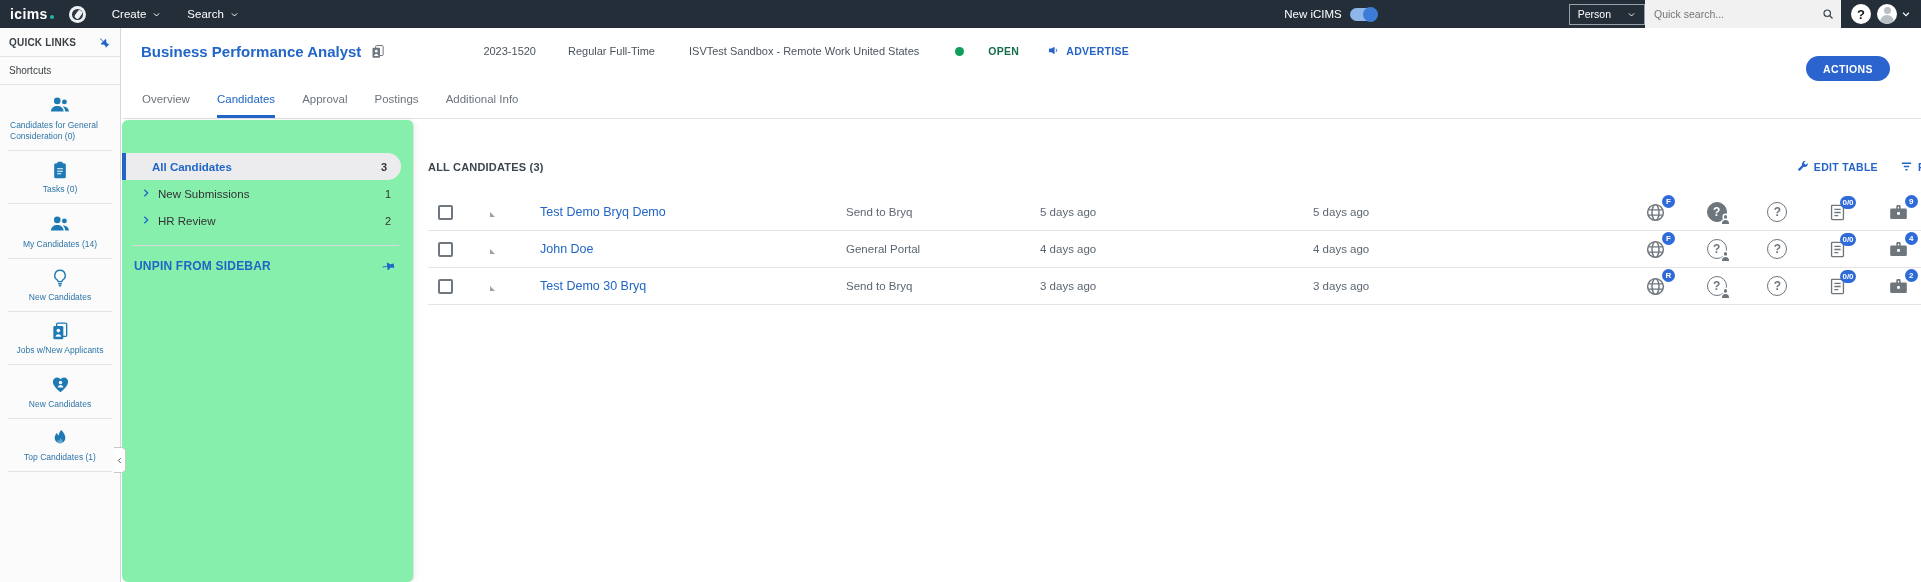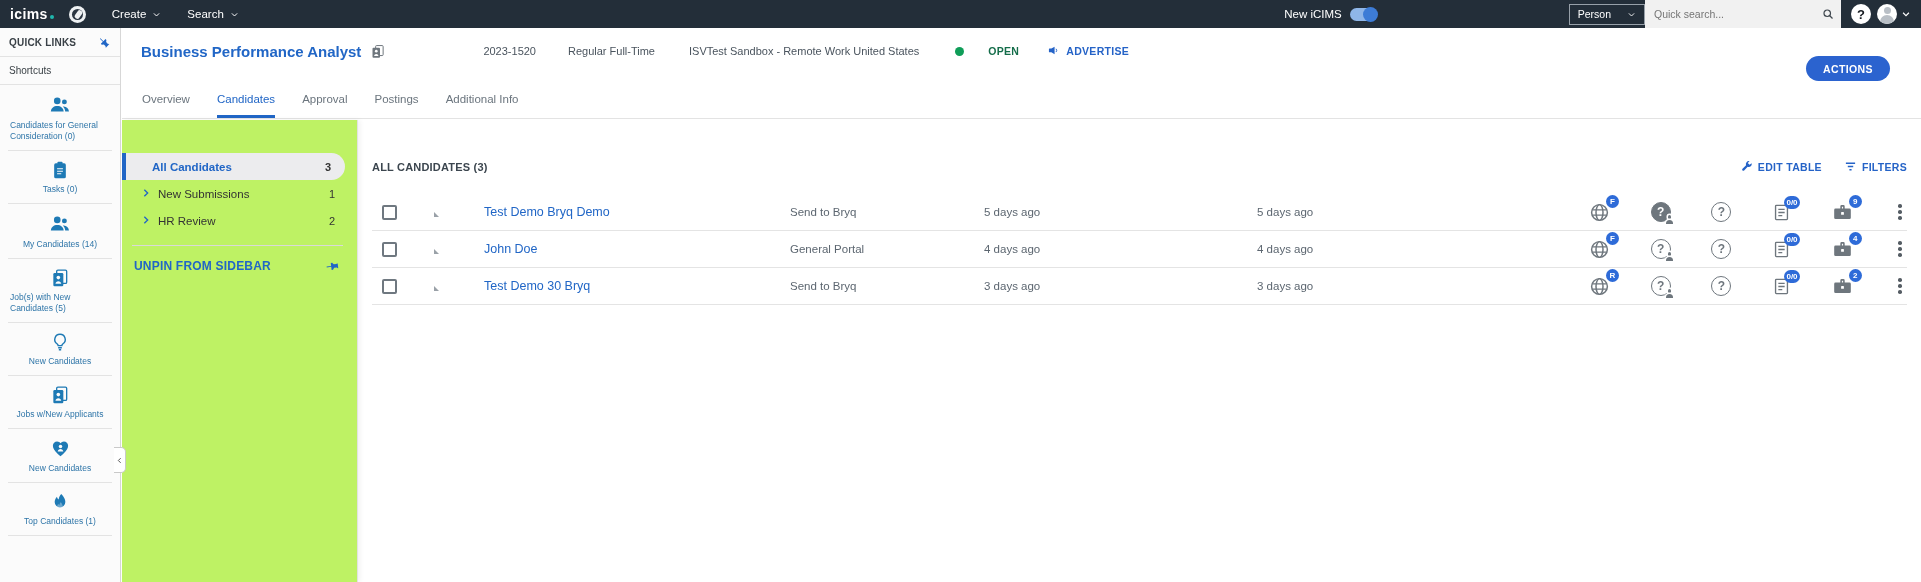--- a/index.html
+++ b/index.html
@@ -58,21 +58,21 @@
   .jh-adv { margin-left:28px; display:flex; align-items:center; gap:5px; font-size:10.5px; font-weight:bold; color:#2563c7; letter-spacing:.3px; cursor:pointer; }
 
   .tab-row { height:45px; border-bottom:1px solid #e3e3e3; display:flex; align-items:flex-end; padding-left:20px; gap:27px; position:relative; }
   .tab { font-size:11.5px; color:#6b757e; padding-bottom:10px; border-bottom:3px solid transparent; cursor:pointer; }
   .tab.active { color:#2166c6; border-bottom-color:#2166c6; }
   .actions-btn { position:absolute; right:31px; top:-18px; height:25px; padding:0 17px; border-radius:13px; background:#2b63cf; color:#fff; border:none; font-family:"Liberation Sans",sans-serif; font-size:10.5px; font-weight:bold; letter-spacing:.4px; cursor:pointer; }
 
   .content { position:absolute; top:92px; left:0; right:0; bottom:0; display:flex; }
 
   
-  .side-panel { width:236px; background:#bef264; border-right:1px solid #e2e2e2; box-shadow:2px 0 5px rgba(0,0,0,.06); padding-top:33px; position:relative; flex:none; }
+  .side-panel { width:292px; background:#86efac; border-right:1px solid #e2e2e2; box-shadow:2px 0 5px rgba(0,0,0,.06); padding-top:33px; position:relative; flex:none;border-radius:6px; }
   .panel-item { height:27px; display:flex; align-items:center; font-size:11.5px; color:#333; position:relative; padding:0 22px 0 36px; cursor:pointer; }
   .panel-item .count { margin-left:auto; font-size:11px; color:#333; }
   .panel-item .chev { position:absolute; left:19px; top:8px; color:#2166c6; }
   .panel-item.selected { background:#ececee; border-radius:0 14px 14px 0; margin-right:12px; padding-left:30px; padding-right:14px; color:#2166c6; font-weight:bold; }
   .panel-item.selected::before { content:""; position:absolute; left:0; top:0; bottom:0; width:4px; background:#2166c6; }
   .panel-divider { border-top:1px solid #d9d9d9; margin:11px 14px 0 10px; }
   .unpin { display:flex; align-items:center; justify-content:space-between; padding:13px 17px 0 12px; color:#2166c6; font-weight:bold; font-size:12px; letter-spacing:.2px; cursor:pointer; }
 
   
   .table-area { flex:1; padding:40px 14px 0 14px; }
@@ -189,29 +189,20 @@
   <div class="ql-item">
     <svg class="ql-ic" width="22" height="22" viewBox="0 0 24 24" fill="currentColor">
         <circle cx="9" cy="7.5" r="3.6"></circle>
         <path d="M2 19c.4-4 3.2-6 7-6s6.6 2 7 6H2z"></path>
         <circle cx="16.8" cy="8.6" r="2.7"></circle>
         <path d="M16.2 13.6c3 .4 5.3 2.2 5.6 5.4h-4.1c-.2-2.1-1-3.9-2.6-5 .3-.2.7-.4 1.1-.4z"></path>
       </svg>
     <span class="lbl">My Candidates (14)</span>
   </div>
   <div class="ql-item">
-    <svg class="ql-ic" width="20" height="20" viewBox="0 0 24 24">
-        <rect x="8" y="2.5" width="12" height="16" rx="1.5" fill="none" stroke="currentColor" stroke-width="1.6"></rect>
-        <rect x="4" y="6" width="12" height="16" rx="1.5" fill="currentColor"></rect>
-        <circle cx="10" cy="11.5" r="2.2" fill="#fbfbfb"></circle>
-        <path d="M6.5 19c.3-2 1.6-3.2 3.5-3.2s3.2 1.2 3.5 3.2h-7z" fill="#fbfbfb"></path>
-      </svg>
-    <span class="lbl">Job(s) with New Candidates (5)</span>
-  </div>
-  <div class="ql-item">
     <svg class="ql-ic" width="20" height="20" viewBox="0 0 24 24" fill="none" stroke="currentColor" stroke-width="1.7">
         <path d="M12 2.8a6.2 6.2 0 00-3.6 11.3c.8.6 1.3 1.4 1.4 2.2h4.4c.1-.8.6-1.6 1.4-2.2A6.2 6.2 0 0012 2.8z"></path>
         <path d="M9.8 18.8h4.4M10.6 21.2h2.8"></path>
       </svg>
     <span class="lbl">New Candidates</span>
   </div>
   <div class="ql-item">
     <svg class="ql-ic" width="20" height="20" viewBox="0 0 24 24">
         <rect x="8" y="2.5" width="12" height="16" rx="1.5" fill="none" stroke="currentColor" stroke-width="1.6"></rect>
         <rect x="4" y="6" width="12" height="16" rx="1.5" fill="currentColor"></rect>

